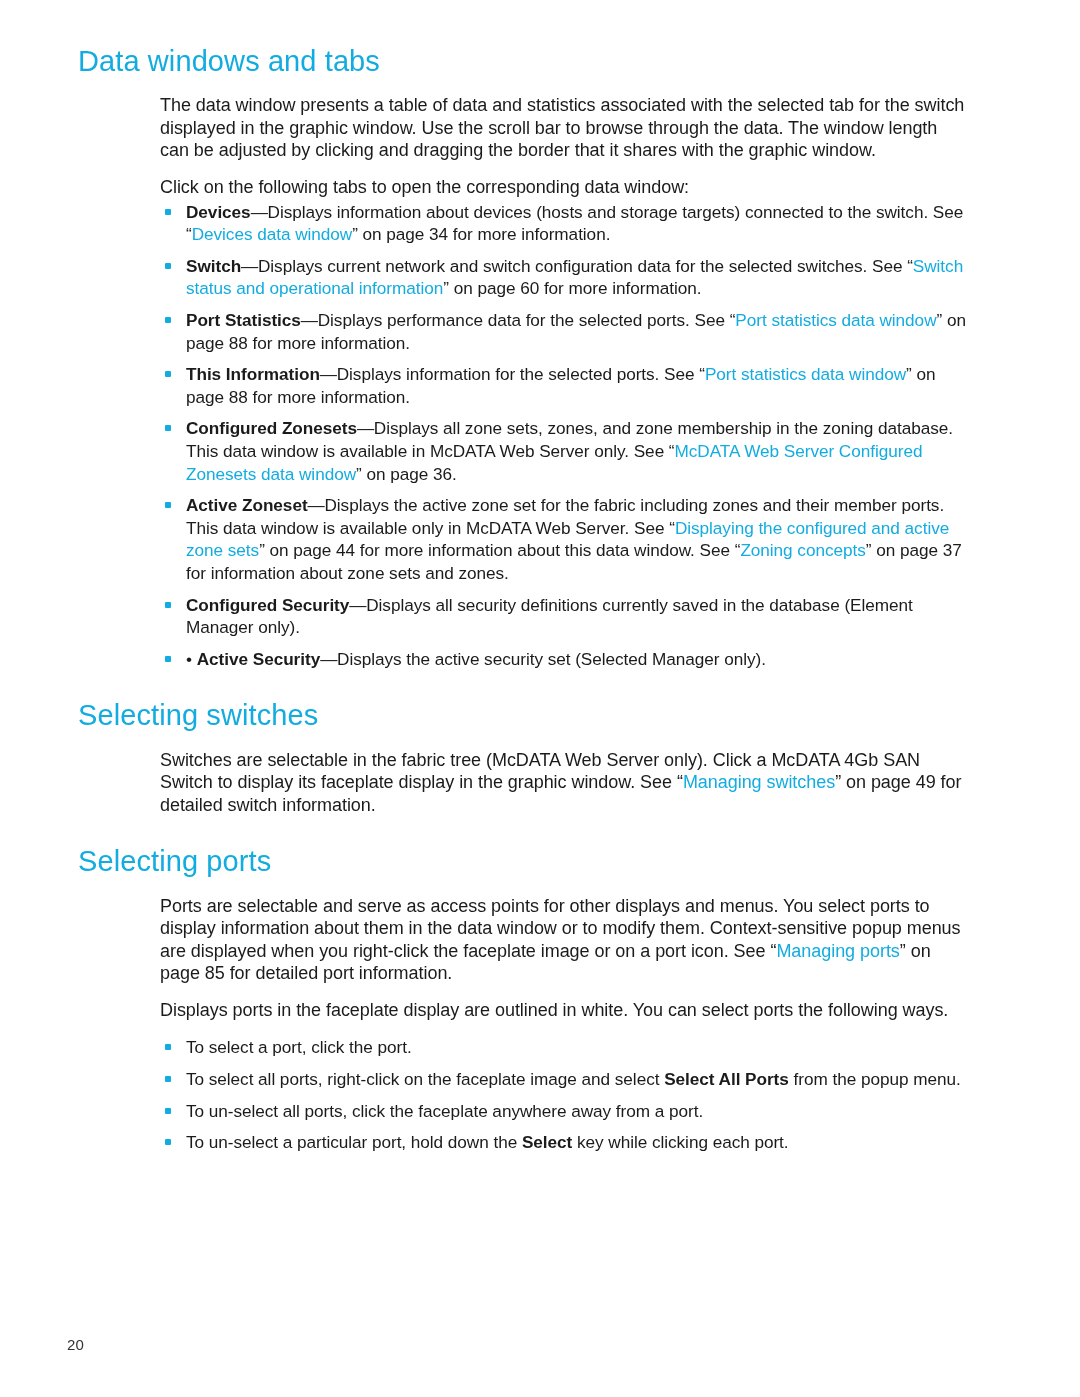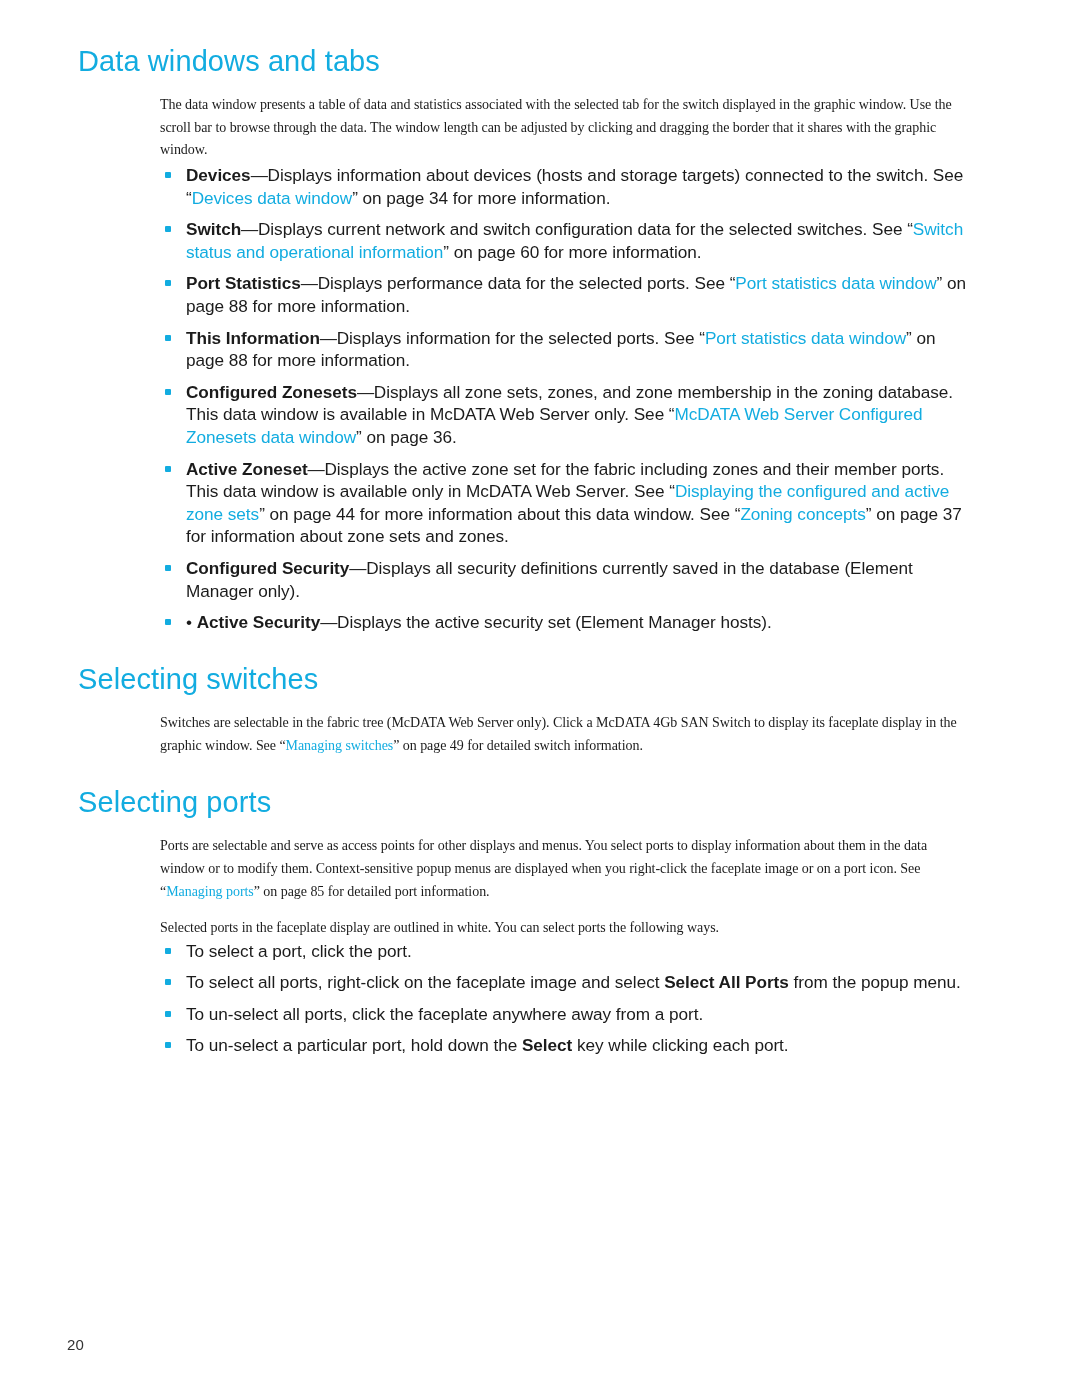--- a/index.html
+++ b/index.html
@@ -44,32 +44,31 @@
   h1.section-heading.later {
     margin-top: 28px;
   }
 
   .body-block {
     margin-left: 82px;
     width: 808px;
   }
 
   p.para {
-    font-size: 14px;
+    font-size: 18px;
     line-height: 22.6px;
     margin: 0 0 14px 0;
     color: #1b1b1b;
     letter-spacing: -0.05px;
-    font-family: Liberation Serif, serif;
   }
   p.para:last-child { margin-bottom: 0; }
 
   ul.bullets {
     list-style: none;
-    margin: 0;
+    margin: 15px;
     padding: 0;
     margin-left: 82px;
     width: 808px;
   }
   ul.bullets.tight { margin-top: 2px; }
 
   ul.bullets li {
     position: relative;
     padding-left: 26px;
     font-size: 17.2px;
@@ -109,44 +108,45 @@
 <body>
 
 <div class="page">
 
   <div class="content">
 
     <h1 class="section-heading">Data windows and tabs</h1>
 
     <div class="body-block">
       <p class="para">The data window presents a table of data and statistics associated with the selected tab for the switch displayed in the graphic window. Use the scroll bar to browse through the data. The window length can be adjusted by clicking and dragging the border that it shares with the graphic window.</p>
+      <p class="para">Click on the following tabs to open the corresponding data window:</p>
     </div>
 
     <ul class="bullets tight" id="tabs-list">
         <li><span class="bullet-mark"></span><b>Devices</b><span class="emdash">—</span><span>Displays information about devices (hosts and storage targets) connected to the switch. See “</span><span class="lnk">Devices data window</span><span>” on page 34 for more information.</span></li>
         <li><span class="bullet-mark"></span><b>Switch</b><span class="emdash">—</span><span>Displays current network and switch configuration data for the selected switches. See “</span><span class="lnk">Switch status and operational information</span><span>” on page 60 for more information.</span></li>
         <li><span class="bullet-mark"></span><b>Port Statistics</b><span class="emdash">—</span><span>Displays performance data for the selected ports. See “</span><span class="lnk">Port statistics data window</span><span>” on page 88 for more information.</span></li>
         <li><span class="bullet-mark"></span><b>This Information</b><span class="emdash">—</span><span>Displays information for the selected ports. See “</span><span class="lnk">Port statistics data window</span><span>” on page 88 for more information.</span></li>
         <li><span class="bullet-mark"></span><b>Configured Zonesets</b><span class="emdash">—</span><span>Displays all zone sets, zones, and zone membership in the zoning database. This data window is available in McDATA Web Server only. See “</span><span class="lnk">McDATA Web Server Configured Zonesets data window</span><span>” on page 36.</span></li>
         <li><span class="bullet-mark"></span><b>Active Zoneset</b><span class="emdash">—</span><span>Displays the active zone set for the fabric including zones and their member ports. This data window is available only in McDATA Web Server. See “</span><span class="lnk">Displaying the configured and active zone sets</span><span>” on page 44 for more information about this data window. See “</span><span class="lnk">Zoning concepts</span><span>” on page 37 for information about zone sets and zones.</span></li>
         <li><span class="bullet-mark"></span><b>Configured Security</b><span class="emdash">—</span><span>Displays all security definitions currently saved in the database (Element Manager only).</span></li>
-        <li><span class="bullet-mark"></span><span>• </span><b>Active Security</b><span class="emdash">—</span><span>Displays the active security set (Element Manager hosts).</span></li>
+        <li><span class="bullet-mark"></span><span>• </span><b>Active Security</b><span class="emdash">—</span><span>Displays the active security set (Selected Manager only).</span></li>
       </ul>
 
     <h1 class="section-heading later">Selecting switches</h1>
 
     <div class="body-block">
       <p class="para" id="switches-para"><span>Switches are selectable in the fabric tree (McDATA Web Server only). Click a McDATA 4Gb SAN Switch to display its faceplate display in the graphic window. See “</span><span class="lnk">Managing switches</span><span>” on page 49 for detailed switch information.</span></p>
     </div>
 
     <h1 class="section-heading later">Selecting ports</h1>
 
     <div class="body-block">
       <p class="para" id="ports-para-1"><span>Ports are selectable and serve as access points for other displays and menus. You select ports to display information about them in the data window or to modify them. Context-sensitive popup menus are displayed when you right-click the faceplate image or on a port icon. See “</span><span class="lnk">Managing ports</span><span>” on page 85 for detailed port information.</span></p>
-      <p class="para">Selected ports in the faceplate display are outlined in white. You can select ports the following ways.</p>
+      <p class="para">Displays ports in the faceplate display are outlined in white. You can select ports the following ways.</p>
     </div>
 
     <ul class="bullets" id="port-selection-list">
         <li><span class="bullet-mark"></span><span>To select a port, click the port.</span></li>
         <li><span class="bullet-mark"></span><span>To select all ports, right-click on the faceplate image and select </span><b>Select All Ports</b><span> from the popup menu.</span></li>
         <li><span class="bullet-mark"></span><span>To un-select all ports, click the faceplate anywhere away from a port.</span></li>
         <li><span class="bullet-mark"></span><span>To un-select a particular port, hold down the </span><b>Select</b><span> key while clicking each port.</span></li>
       </ul>
 
   </div>

